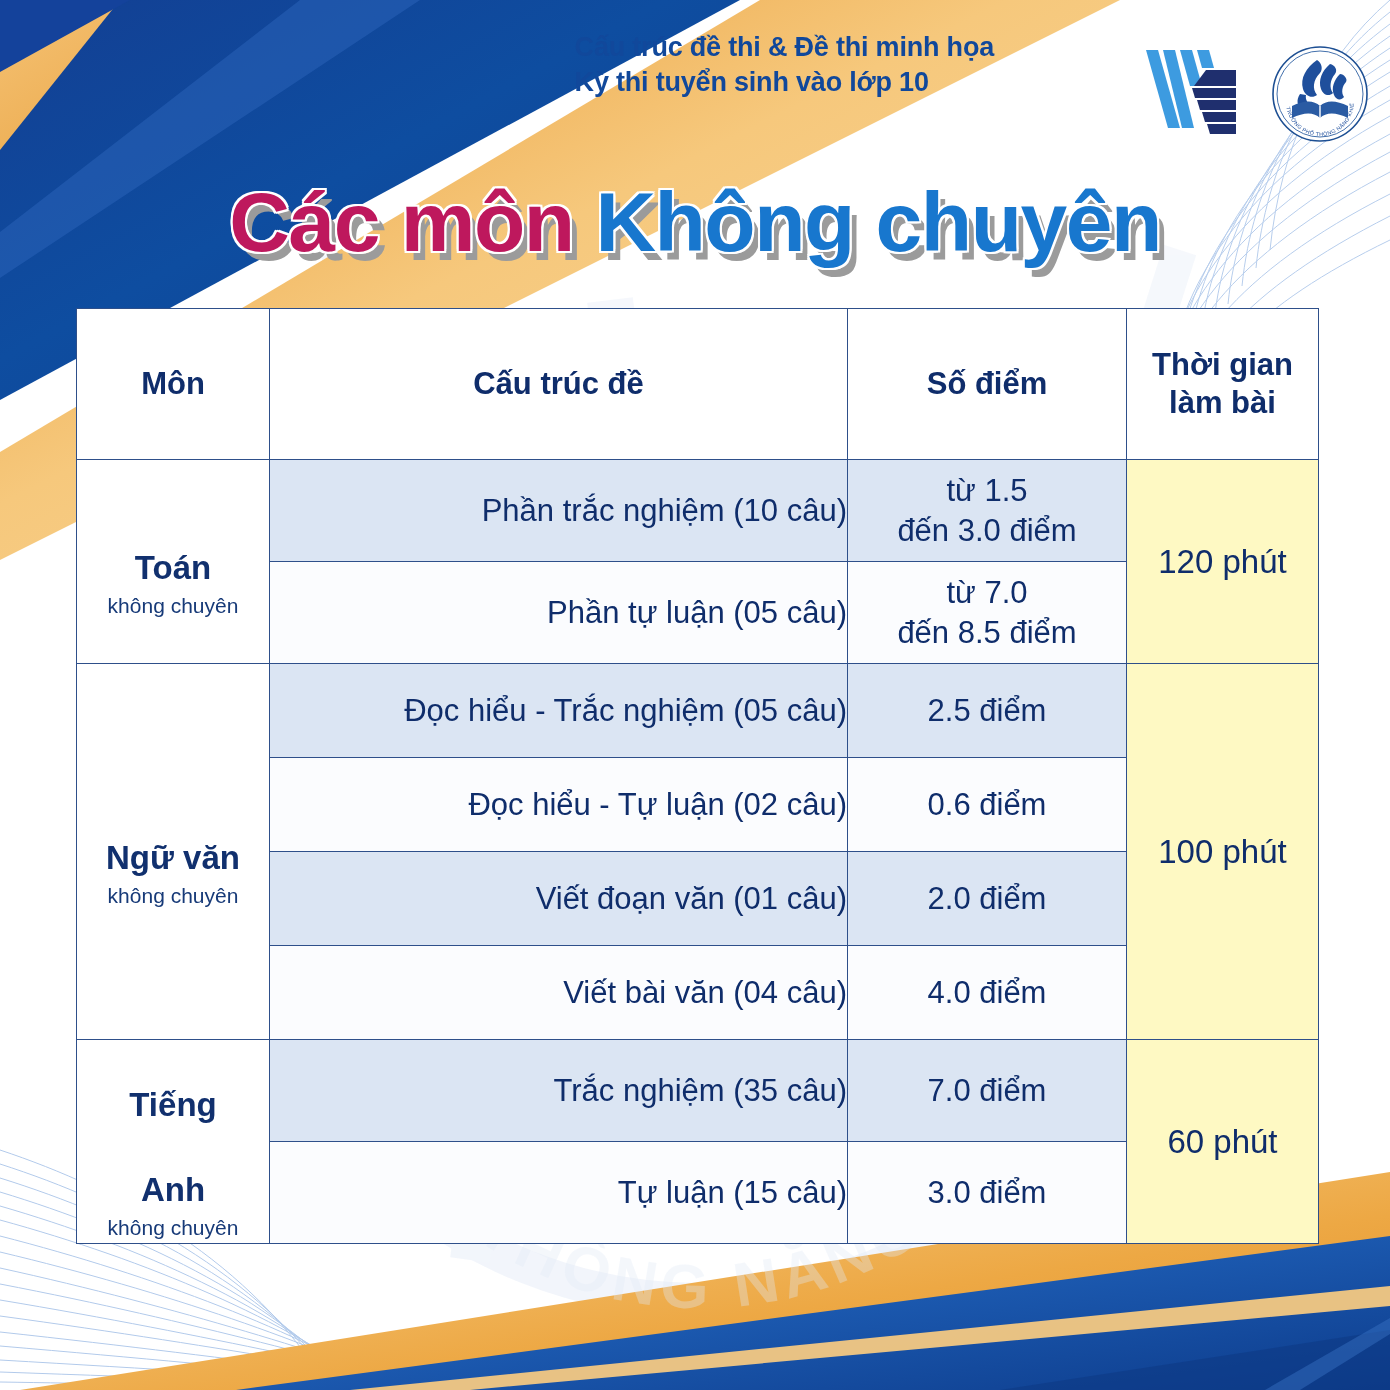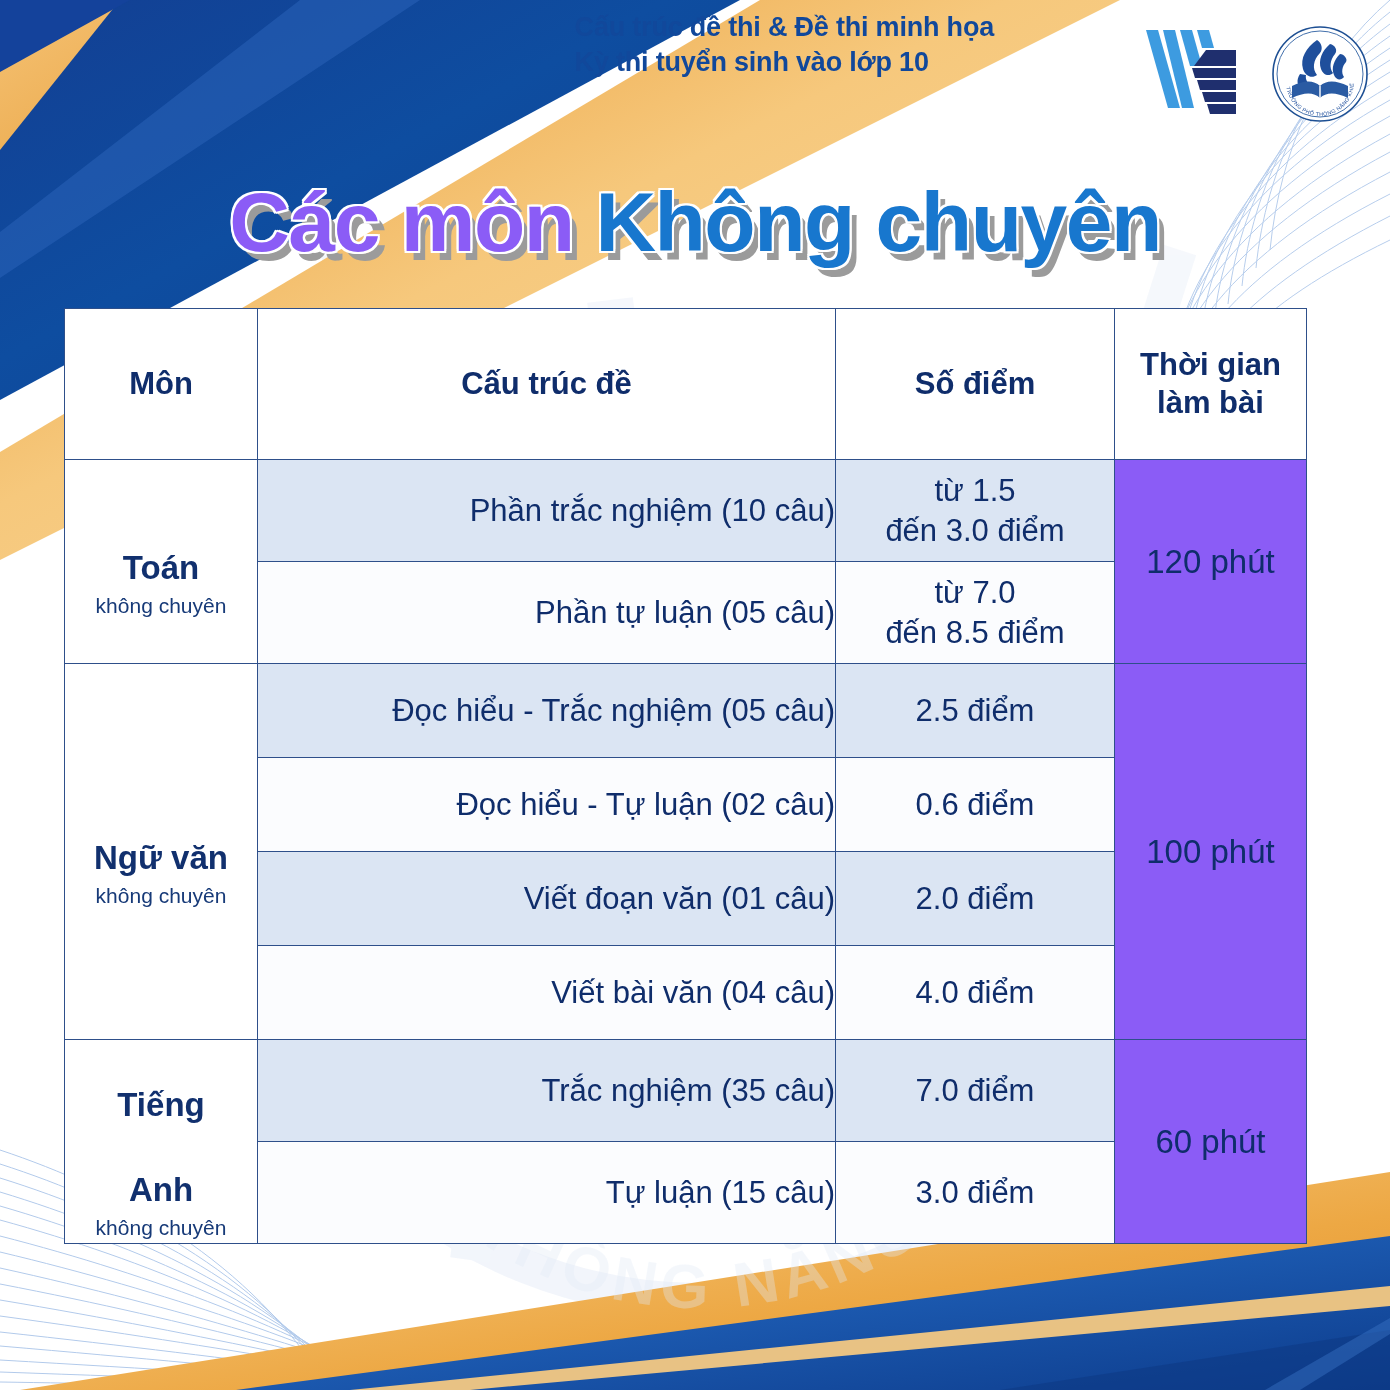--- a/index.html
+++ b/index.html
@@ -11,21 +11,21 @@
     position:relative;
   }
   .stage{position:absolute;inset:0;width:1390px;height:1390px;overflow:hidden;}
 
   
   .deco{position:absolute;inset:0;pointer-events:none;}
   .deco svg{position:absolute;left:0;top:0;}
 
   
   .header{
-    position:absolute;left:0;top:6px;width:1242px;height:130px;
+    position:absolute;left:0;top:26px;width:1242px;height:130px;
   }
   .header-text{
     position:absolute;right:248px;top:4px;
     text-align:left;
     color:#11489b;
     font-weight:bold;
     font-size:27px;
     line-height:35px;
     letter-spacing:-0.2px;
     white-space:nowrap;
@@ -42,37 +42,37 @@
   }
   .title{
     display:inline-block;
     font-size:84px;
     font-weight:bold;
     letter-spacing:-1.5px;
     line-height:108px;
     white-space:nowrap;
     position:relative;
   }
-  .title .t1{color:#8b5cf6;
+  .title .t1{color:#be185d;
     text-shadow:
       -2px -2px 0 #fff, 2px -2px 0 #fff, -2px 2px 0 #fff, 2px 2px 0 #fff,
       0 -2px 0 #fff, 0 2px 0 #fff, -2px 0 0 #fff, 2px 0 0 #fff,
       7px 9px 0 #9b9b9b;
     margin-top: 35px;
   }
   .title .t2{color:#1877ce;
     text-shadow:
       -2px -2px 0 #fff, 2px -2px 0 #fff, -2px 2px 0 #fff, 2px 2px 0 #fff,
       0 -2px 0 #fff, 0 2px 0 #fff, -2px 0 0 #fff, 2px 0 0 #fff,
       7px 9px 0 #9b9b9b;
   }
 
   
   .table-wrap{
-    position:absolute;left:64px;top:308px;width:1242px;
+    position:absolute;left:76px;top:308px;width:1242px;
   }
   table.spec{
     border-collapse:collapse;
     width:1242px;
     table-layout:fixed;
     background:transparent;
   }
   table.spec col.c1{width:193px;}
   table.spec col.c2{width:578px;}
   table.spec col.c3{width:279px;}
@@ -131,21 +131,21 @@
     font-size:31px;
     line-height:40px;
     text-align:center;
     padding:6px 8px;
     color:#11306e;
   }
   .time{
     font-size:33px;
     line-height:42px;
     text-align:center;
-    background:#8b5cf6;
+    background:#fef9c3;
     color:#11306e;
   }
   tr.shade .struct, tr.shade .score{background:#dbe5f3;}
   tr.plain  .struct, tr.plain  .score{background:#fbfcfe;}
 
   .r-tall{height:102px;}
   .r-std{height:94px;}
 </style>
 </head>
 <body>

